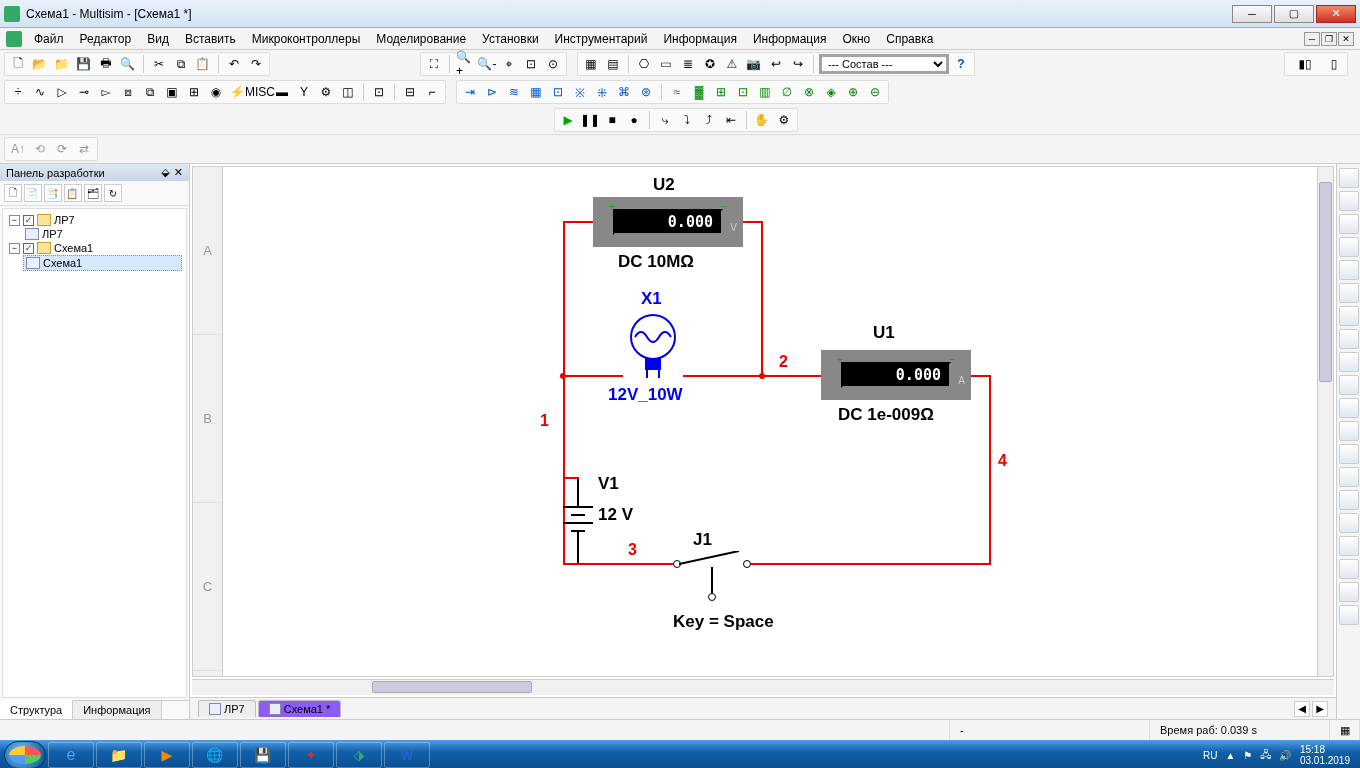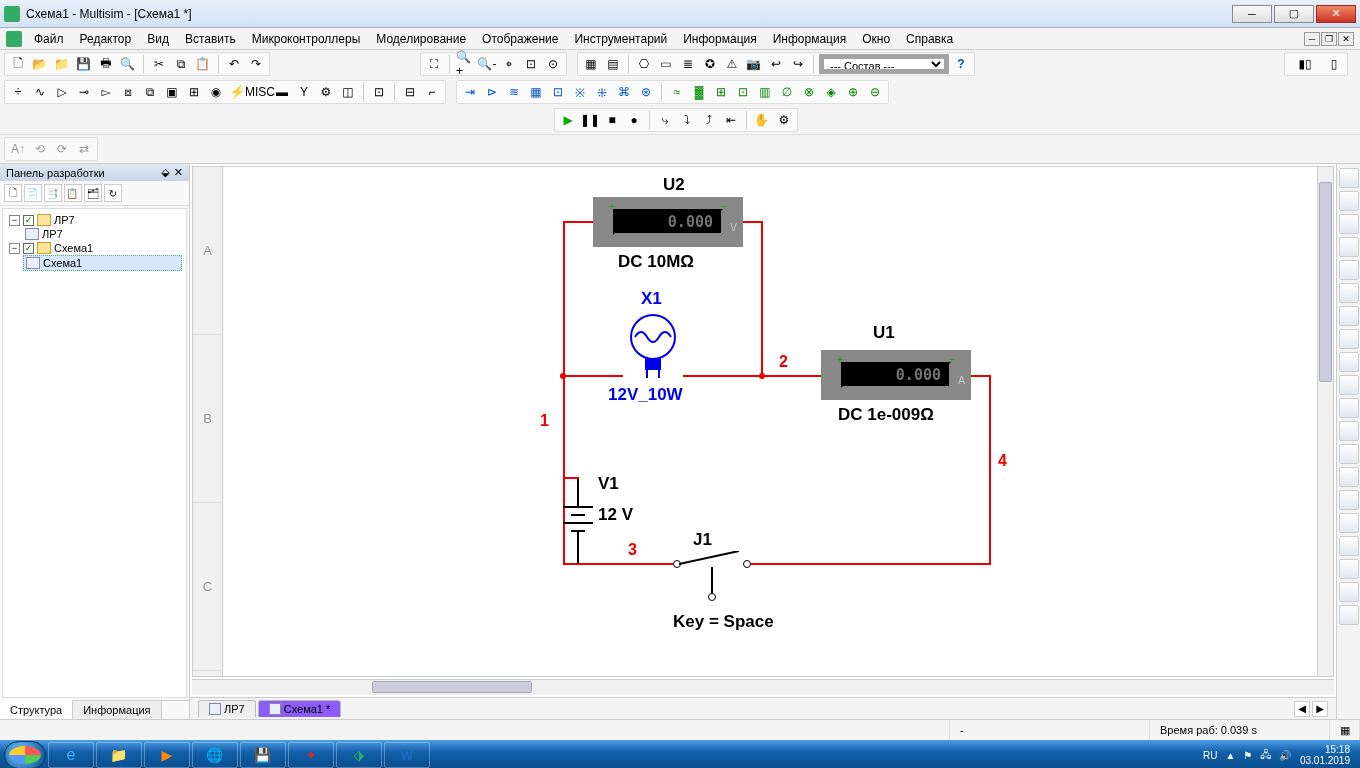--- a/index.html
+++ b/index.html
@@ -12,21 +12,21 @@
   .titlebar .winbtns .close { background: linear-gradient(#e86,#c32); color: #fff; border-color: #a22; }
   .menubar { height: 22px; background: #f4f4f4; border-bottom: 1px solid #ccc; display: flex; align-items: center; padding: 0 6px; font-size: 12px; }
   .menubar .menuitem { padding: 2px 8px; cursor: pointer; }
   .menubar .mdi { margin-left: auto; display: flex; gap: 1px; }
   .menubar .mdi span { width: 16px; height: 14px; border: 1px solid #999; background: #eee; font-size: 9px; display: inline-flex; align-items: center; justify-content: center; cursor: pointer; }
   .toolbars { background: #f4f4f4; border-bottom: 1px solid #ccc; }
   .tb-row { display: flex; align-items: center; padding: 2px 4px; gap: 2px; min-height: 26px; }
   .tb-btn { width: 20px; height: 20px; display: inline-flex; align-items: center; justify-content: center; border: 1px solid transparent; cursor: pointer; font-size: 12px; }
   .tb-sep { width: 1px; height: 18px; background: #ccc; margin: 0 3px; }
   .tb-group { border: 1px solid #ddd; background: #fafafa; display: inline-flex; align-items: center; padding: 1px 3px; gap: 2px; margin-right: 8px; border-radius: 2px; }
-  .combo { height: 20px; border: 5px solid #a3a3a3; background: #fff; font-size: 11px; padding: 0 2px; }
+  .combo { height: 20px; border: 3px solid #a3a3a3; background: #fff; font-size: 11px; padding: 0 2px; }
   .simrow { display: flex; align-items: center; justify-content: center; padding: 2px; gap: 2px; }
   .body { display: flex; height: calc(100% - 28px - 22px - 112px - 21px - 30px); }
   .left-panel { width: 190px; border-right: 1px solid #ccc; display: flex; flex-direction: column; background: #f9f9f9; }
   .panel-title { background: linear-gradient(#e0e8f2,#c8d6e8); padding: 2px 6px; font-size: 11px; display: flex; align-items: center; }
   .panel-title .pin { margin-left: auto; cursor: pointer; }
   .panel-title .xclose { cursor: pointer; margin-left: 4px; }
   .panel-tb { padding: 3px 4px; display: flex; gap: 2px; border-bottom: 1px solid #ddd; }
   .panel-tb span { width: 18px; height: 18px; display: inline-flex; align-items: center; justify-content: center; border: 1px solid #ccc; background: #fff; cursor: pointer; font-size: 10px; }
   .tree { flex: 1; padding: 4px; font-size: 11px; background: #fff; border: 1px solid #ddd; margin: 2px; }
   .tree-item { padding: 1px 2px; display: flex; align-items: center; gap: 3px; cursor: pointer; }
@@ -66,21 +66,21 @@
   .taskbar .tray { margin-left: auto; color: #fff; font-size: 10px; display: flex; align-items: center; gap: 8px; padding-right: 6px; }
   
   .wire { position: absolute; background: #e00; }
   .wire.h { height: 2px; }
   .wire.v { width: 2px; }
   .node { position: absolute; width: 6px; height: 6px; background: #e00; border-radius: 50%; transform: translate(-3px,-3px); }
   .netlabel { position: absolute; color: #e00; font-weight: bold; font-size: 16px; font-family: Arial; }
   .complabel { position: absolute; font-weight: bold; font-size: 17px; font-family: Arial; color: #000; }
   .complabel.blue { color: #00e; }
   .meter { position: absolute; width: 150px; height: 50px; background: #888; display:flex; align-items:center; justify-content:center; }
-  .meter-disp { width: 110px; height: 26px; background: #000; color: #737373; font-family: monospace; font-weight: bold; font-size: 15px; display:flex; align-items:center; justify-content:flex-end; padding:0 8px; border: 2px inset #333; }
+  .meter-disp { width: 110px; height: 26px; background: #000; color: #ffffff; font-family: monospace; font-weight: bold; font-size: 15px; display:flex; align-items:center; justify-content:flex-end; padding:0 8px; border: 2px inset #333; }
   .meter-sign { font-size: 10px; color:#0b0; position:absolute; }
   .bulb { position:absolute; }
   .switch-line { position:absolute; background:#000; }
   .hollow-node { position:absolute; width:8px; height:8px; border:1.5px solid #000; border-radius:50%; background:#fff; transform:translate(-4px,-4px); }
 </style>
 </head>
 <body>
 
 <div class="titlebar">
   <span class="icon"></span>
@@ -93,21 +93,21 @@
 </div>
 
 <div class="menubar">
   <span class="icon" style="width:16px;height:16px;background:#3a6;border-radius:2px;margin-right:4px"></span>
   <span class="menuitem">Файл</span>
   <span class="menuitem">Редактор</span>
   <span class="menuitem">Вид</span>
   <span class="menuitem">Вставить</span>
   <span class="menuitem">Микроконтроллеры</span>
   <span class="menuitem">Моделирование</span>
-  <span class="menuitem">Отображение</span>
+  <span class="menuitem">Установки</span>
   <span class="menuitem">Инструментарий</span>
   <span class="menuitem">Информация</span>
   <span class="menuitem">Информация</span>
   <span class="menuitem">Окно</span>
   <span class="menuitem">Справка</span>
   <div class="mdi">
     <span>─</span>
     <span>❐</span>
     <span>✕</span>
   </div>
@@ -279,21 +279,21 @@
 
   <div class="main">
     <div class="canvas-wrap">
       <div class="row-labels">
         <div>A</div>
         <div>B</div>
         <div>C</div>
       </div>
       <div class="canvas">
 
-        <div class="complabel" style="left:440px; top:8px">U2</div>
+        <div class="complabel" style="left:430px; top:8px">U2</div>
         <div class="meter" style="left:370px; top:30px">
           <span class="meter-sign" style="left:16px;top:4px">+</span>
           <span class="meter-sign" style="right:16px;top:4px">−</span>
           <div class="meter-disp">0.000</div>
           <span style="position:absolute;right:6px;bottom:14px;font-size:10px;color:#ccc">V</span>
         </div>
         <div class="complabel" style="left:395px; top:85px">DC  10MΩ</div>
 
         <div class="wire v" style="left:340px; top:54px; height:156px"></div>
         <div class="wire h" style="left:340px; top:54px; width:30px"></div>
@@ -452,18 +452,18 @@
     </div>
   <div class="tbtn">
       <span style="color:#26c;font-weight:bold;font-size:13px">W</span>
     </div>
   <div class="tray">
     <span>RU</span>
     <span>▲</span>
     <span>⚑</span>
     <span>🖧</span>
     <span>🔊</span>
-    <div style="text-align:right;line-height:1.1">
+    <div style="text-align:left;line-height:1.1">
       <div>15:18</div>
       <div>03.01.2019</div>
     </div>
   </div>
 </div>
 
 </body></html>

